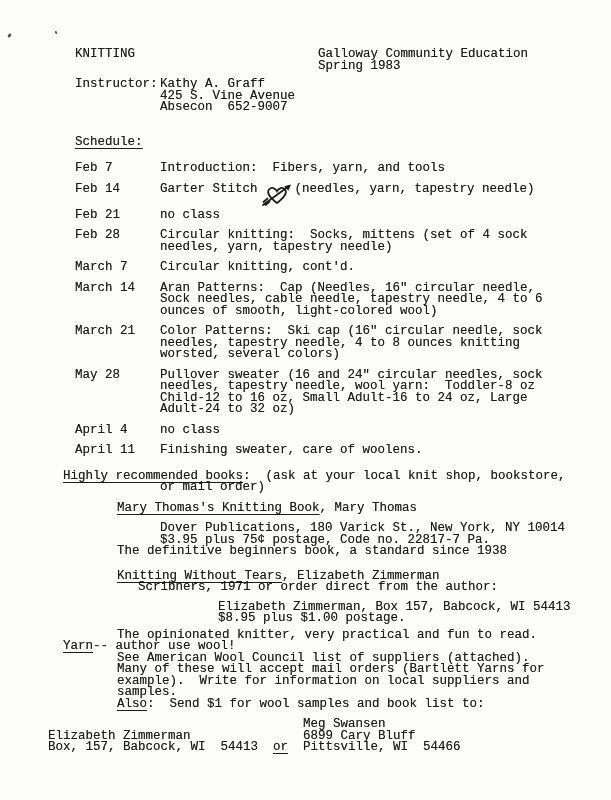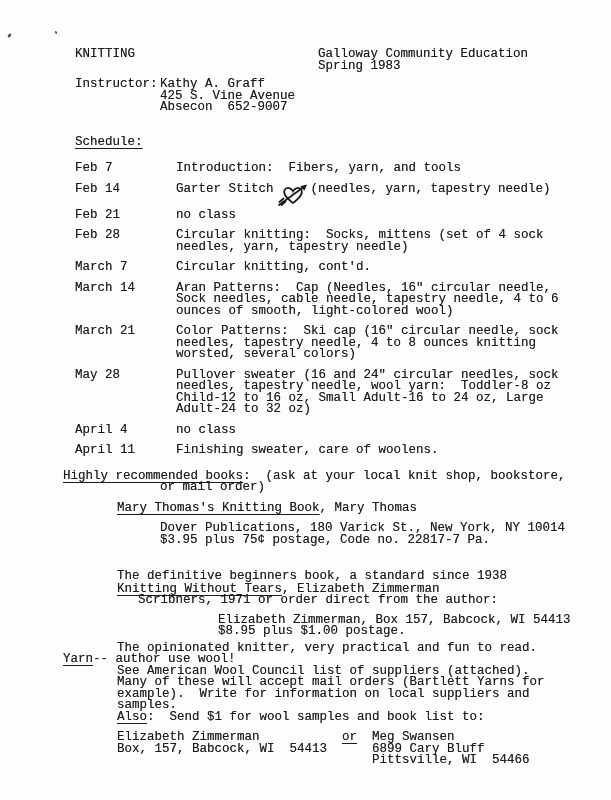--- a/index.html
+++ b/index.html
@@ -22,39 +22,39 @@
   .s1 { left:8px;  top:34px; width:3px; height:3px; transform:rotate(35deg) scaleY(1.5); }
   .s2 { left:55px; top:31px; width:2px; height:3px; transform:rotate(-20deg); }
 
   .header { margin:49px 0 0 75px; display:flex; }
   .hdr-left { width:243px; flex:none; }
   .instructor { margin:7px 0 0 75px; display:flex; }
   .instr-label { width:85px; flex:none; }
 
   .sched-head { margin:23px 0 0 75px; }
   .sched-list { margin:15px 0 0 75px; }
-  .sched-row { display:flex; margin-bottom:9px;gap:16px; }
+  .sched-row { display:flex; margin-bottom:9px; }
   .sched-date { width:85px; flex:none; }
   .sched-desc { flex:1; }
 
   .heart-doodle { display:inline-block; vertical-align:-9px; margin:-8px 1px -7px 2px; }
 
   .books-head { margin:14px 0 0 63px; }
   .books-head-wrap { margin:0 0 0 160px; }
   .b1-title { margin:9px 0 0 117px; }
   .b1-details { margin:9px 0 0 160px; }
-  .b1-note { margin:25px 0 0 117px; }
-  .b2-title { margin:1px 0 0 117px; }
+  .b1-note { margin:0 0 0 117px; }
+  .b2-title { margin:13px 0 0 117px; }
   .b2-pub { margin:0 0 8px 138px; }
   .b2-order { margin:0 0 0 218px; }
   .b2-note { margin:5px 0 0 117px; }
   .yarn-line { margin:0 0 0 63px; }
   .yarn-body { margin:0 0 0 117px; }
   .also-line { margin:0 0 0 117px; }
-  .addresses { margin:9px 0 0 117px; display:flex; align-items:flex-start; }
+  .addresses { margin:9px 0 0 48px; display:flex; align-items:flex-end; }
   .addr1 { width:225px; flex:none; }
   .or-col { width:30px; flex:none; }
   .addr2 { flex:1; }
 </style>
 </head>
 <body>
 
 <div class="page">
 
   <div class="speck s1"></div>

